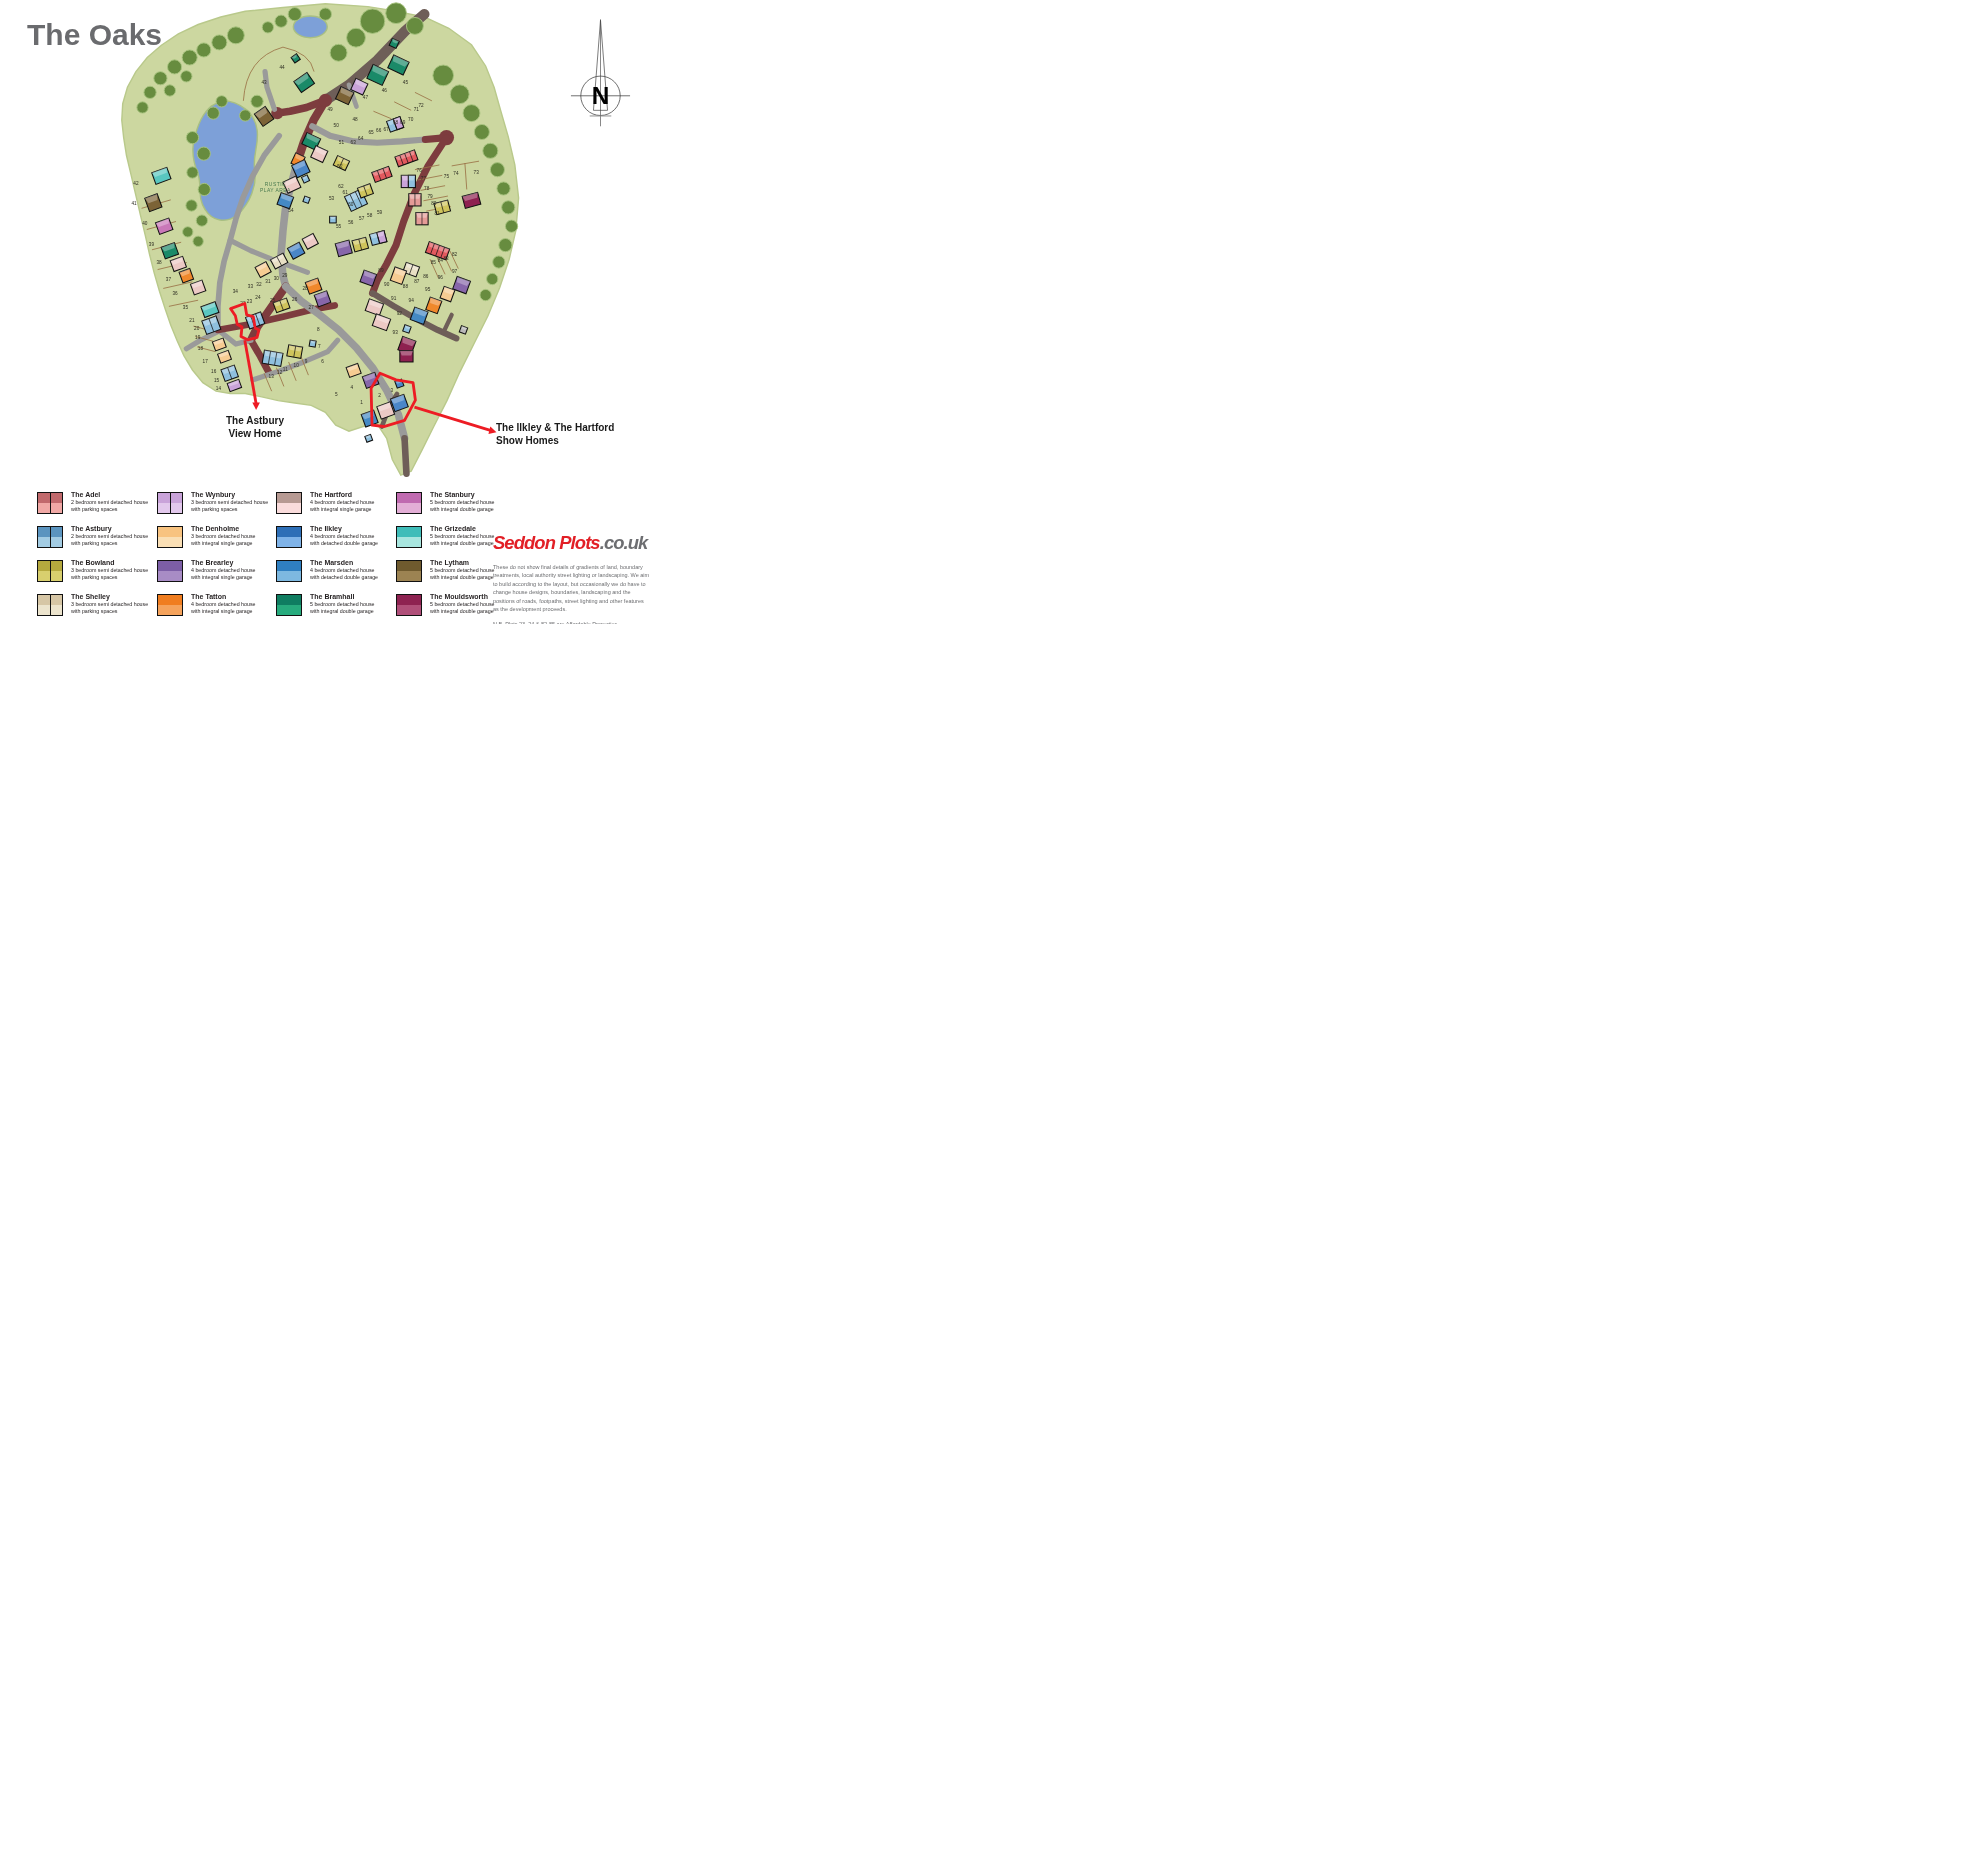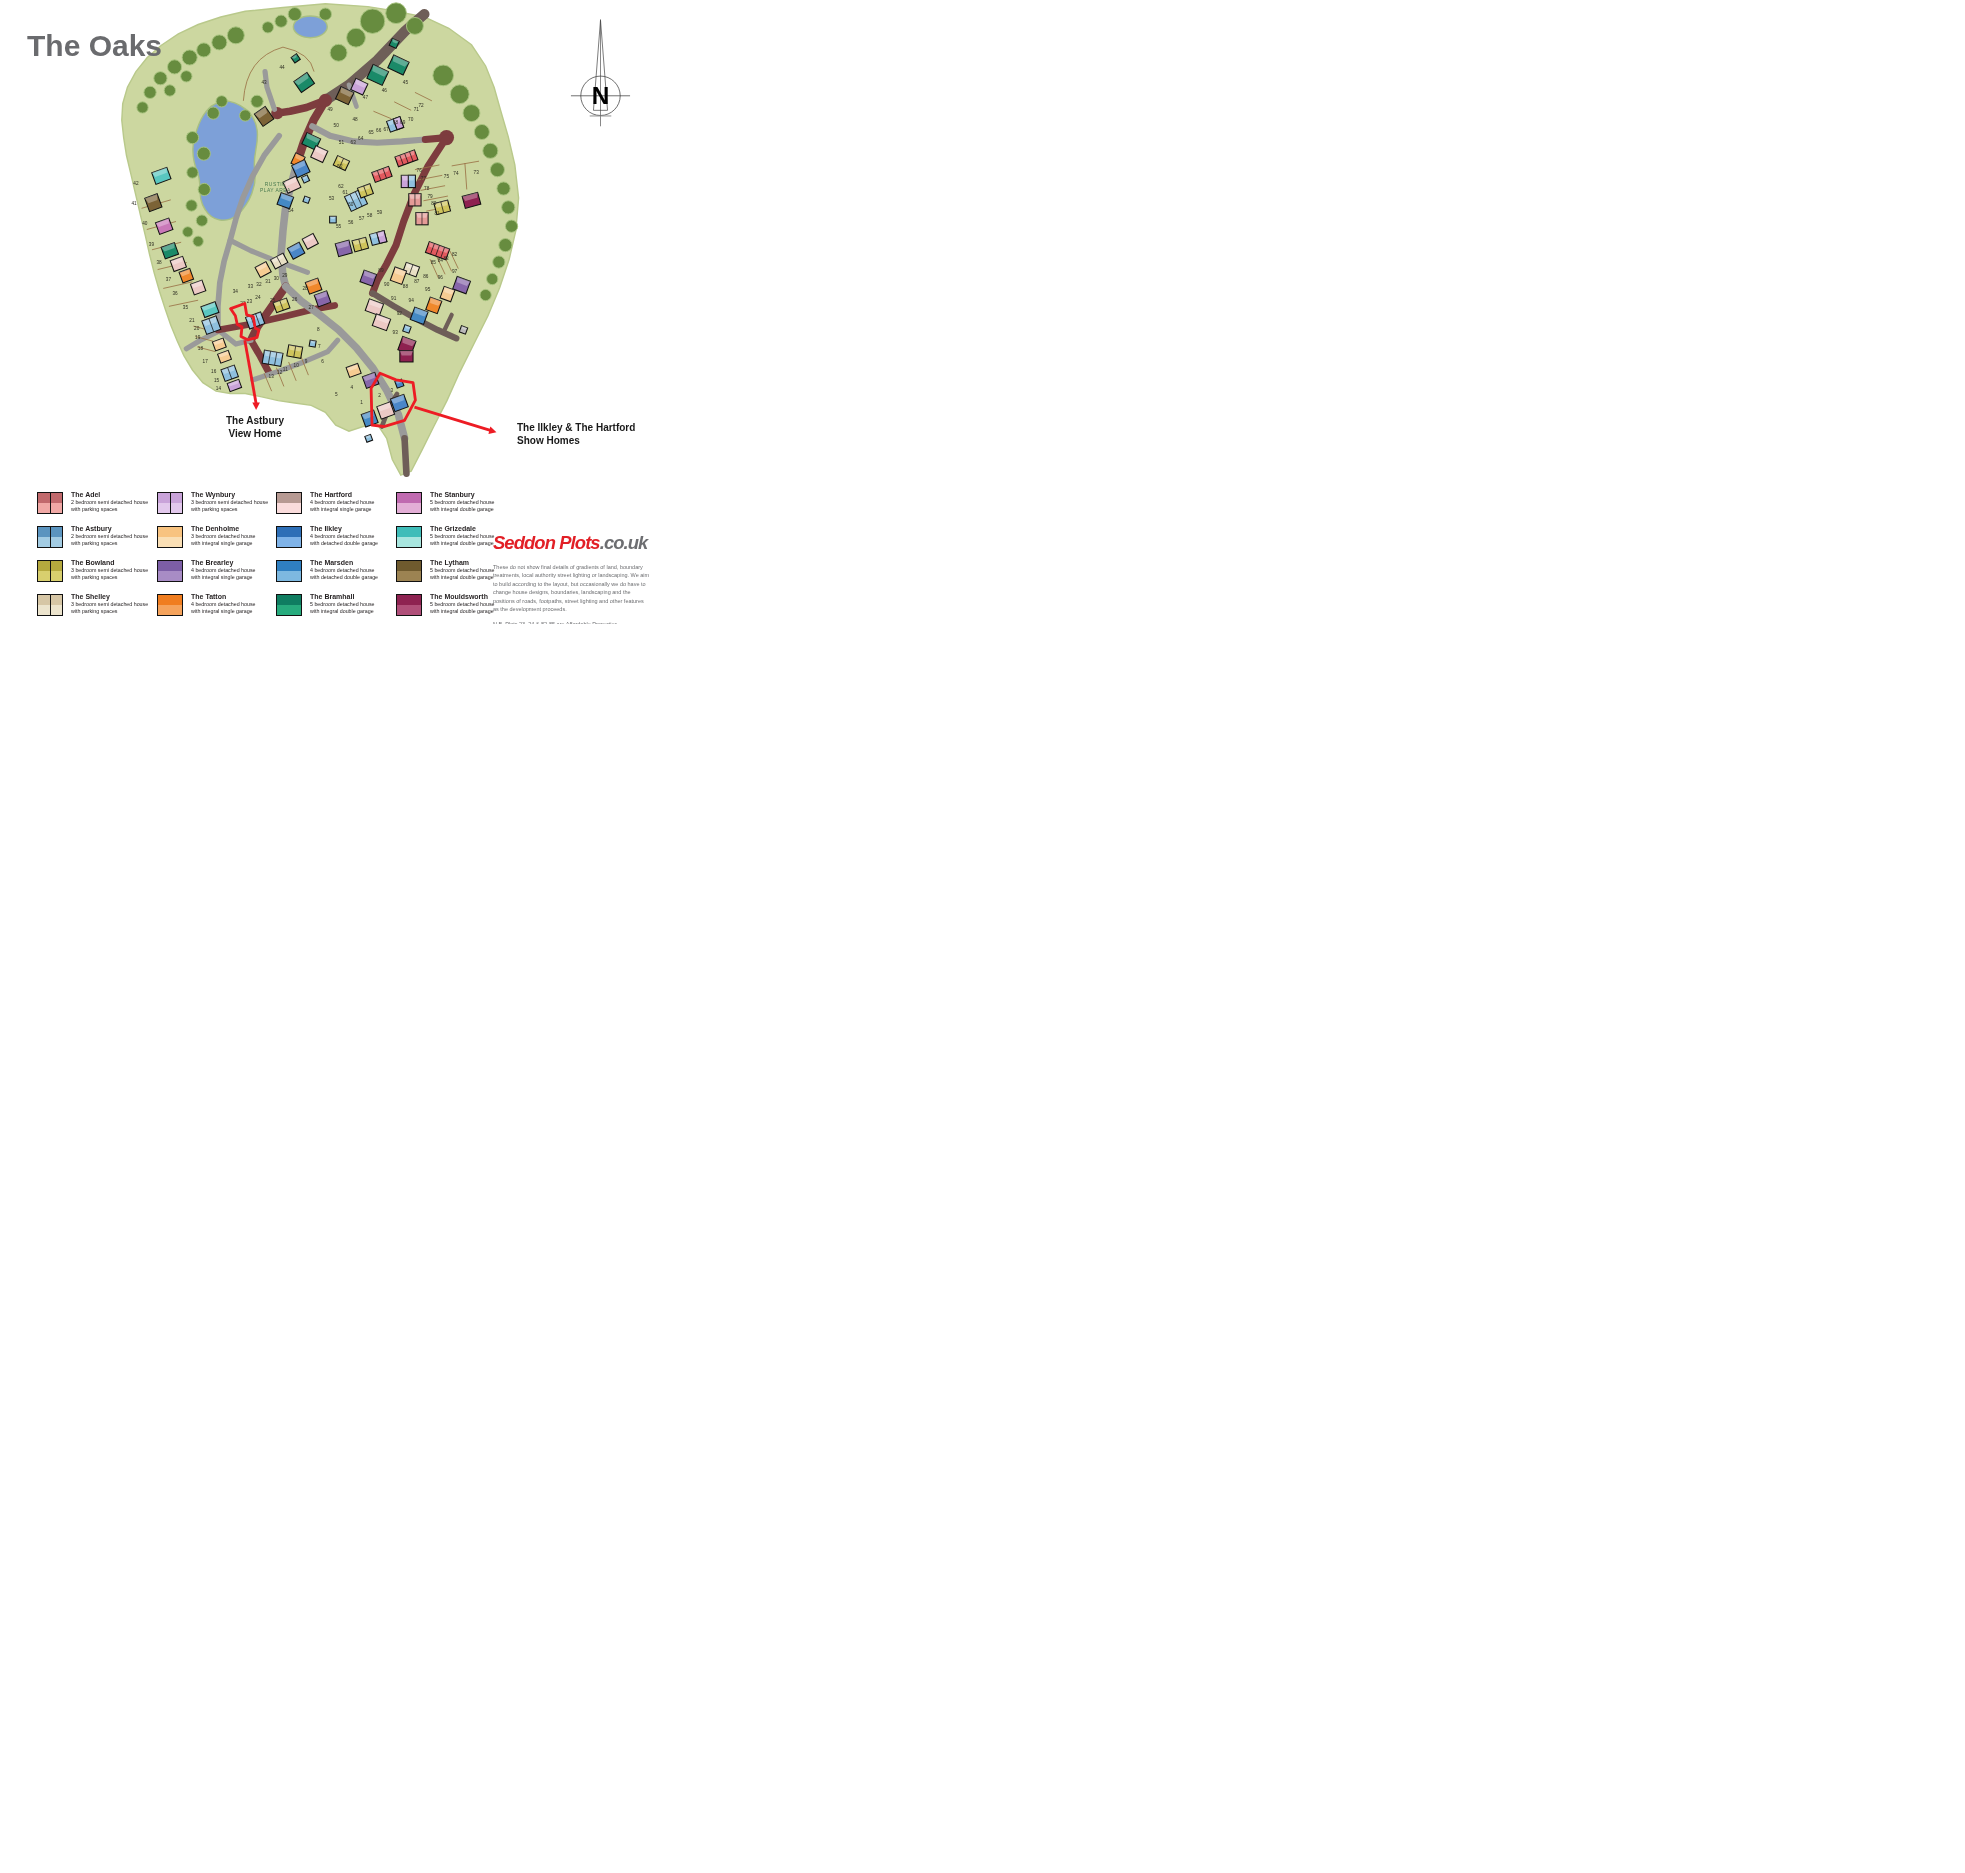--- a/index.html
+++ b/index.html
@@ -1,23 +1,23 @@
 <!DOCTYPE html>
 <html style="font-size:7.5px"><head>
 <meta charset="utf-8">
 <style>
   html,body{margin:0;padding:0;background:#ffffff;}
   body{font-family:"Liberation Sans",sans-serif;color:#231f20;}
   .page{position:relative;width:655px;height:624px;background:#fff;overflow:hidden;}
-  .site-title{position:absolute;left:27px;top:29px;font-size:30px;font-weight:bold;color:#6a6b6e;letter-spacing:0px;}
+  .site-title{position:absolute;left:27px;top:18px;font-size:30px;font-weight:bold;color:#6a6b6e;letter-spacing:0px;}
   .map-wrap{position:absolute;left:0;top:0;width:655px;height:624px;}
   .compass{position:absolute;left:570px;top:18px;width:61px;height:111px;}
   .annotation{position:absolute;font-weight:bold;color:#1a1a1a;font-size:10px;line-height:1.25;}
   .ann-astbury{left:203px;top:415px;width:104px;text-align:center;}
-  .ann-show{left:517px;top:422px;width:141px;text-align:left;}
+  .ann-show{left:496px;top:422px;width:141px;text-align:left;}
   .legend{position:absolute;left:0;top:491px;width:490px;}
   .legend-item{position:absolute;width:118px;height:31px;}
   .legend-icon{position:absolute;left:0;top:0.9px;width:25.5px;height:22px;border:1.4px solid #111;box-sizing:border-box;}
   .legend-icon .half{position:absolute;left:0;top:0;width:100%;height:52%;}
   .legend-icon .div{position:absolute;left:50%;top:0;width:0.9px;height:100%;background:#111;}
   .legend-text{position:absolute;left:34px;top:0;width:85px;}
   .legend-name{font-size:7px;font-weight:bold;margin:0 0 0.9px 0;}
   .legend-desc{font-size:5.3px;line-height:1.3;color:#231f20;}
   .footer{position:absolute;left:493px;top:532px;width:158px;}
   .logo{font-style:italic;font-weight:bold;font-size:18.4px;letter-spacing:-0.9px;white-space:nowrap;}

